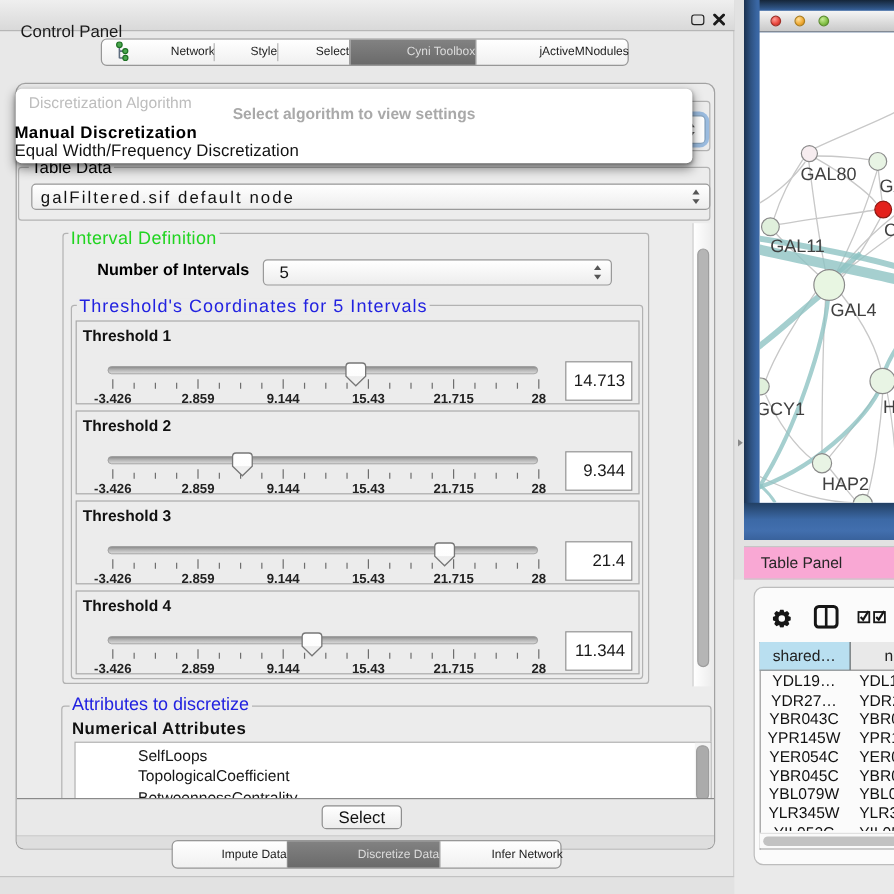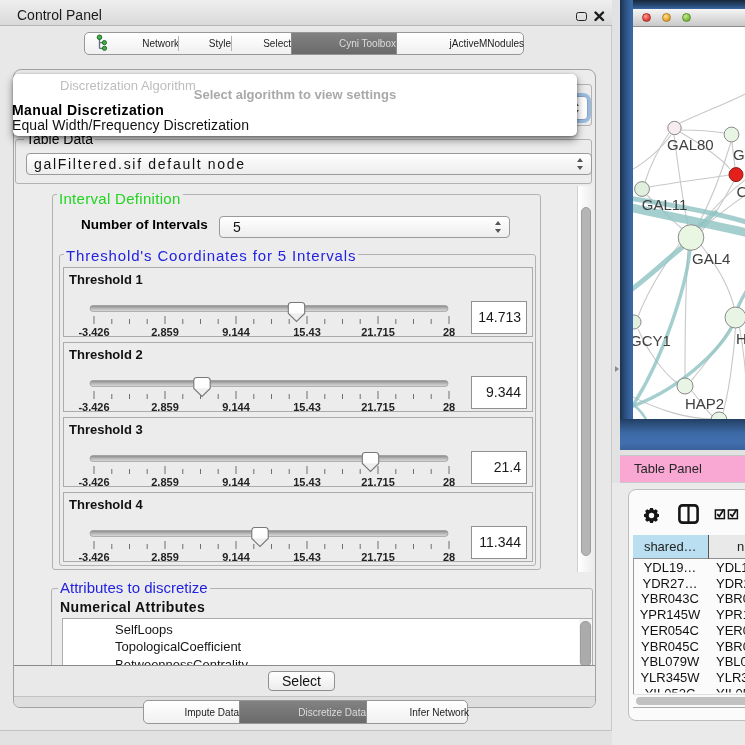--- a/index.html
+++ b/index.html
@@ -5,21 +5,21 @@
 * { margin:0; padding:0; box-sizing:border-box; }
 html,body { width:745px; height:745px; overflow:hidden; background:#e2e2e2;
   font-family:"Liberation Sans", sans-serif; }
 .abs { position:absolute; }
 #page { position:relative; width:745px; height:745px; }
 
 
 #cpwin { left:0; top:0; width:612px; height:731px; background:#e8e8e8; border-right:1px solid #c9c9c9; border-bottom:1px solid #c2c2c2; }
 #cptitle { left:0; top:0; width:612px; height:26px;
   background:linear-gradient(#efefef,#d9d9d9); border-bottom:1px solid #b6b6b6;
-  font-size:14px; color:#1a1a1a; line-height:25px; padding-left:17px; padding-top:3px; }
+  font-size:14px; color:#1a1a1a; line-height:25px; padding-left:17px; padding-top:14px; }
 #float-btn { left:576px; top:12px; width:11px; height:9px; border:1.6px solid #222; border-radius:2.5px; }
 
 
 .seg-strip { background:linear-gradient(#ffffff,#f0f0f0); border:1px solid #979797; border-radius:5px; }
 .seg { position:absolute; top:0; height:100%; font-size:10px; color:#1c1c1c; text-align:right; }
 .seg-dark { background:linear-gradient(#828282,#6a6a6a); color:#dcdcdc; }
 .seg-sep { position:absolute; top:3px; bottom:3px; width:1px; background:#b4b4b4; }
 
 
 #cpanel { left:13px; top:69px; width:583px; height:639px; background:#ececec;
@@ -345,21 +345,21 @@
   <div class="abs" style="left:268px; top:671px; width:67px; height:20px; background:linear-gradient(#ffffff,#ececec);
        border:1px solid #8f8f8f; border-radius:4px; font-size:14px; color:#111; text-align:center; line-height:19px;">Select</div>
 
   <div class="abs seg-strip" style="left:143px; top:700px; width:325px; height:24px;">
     <div class="seg seg-dark" style="left:95px; width:128px; line-height:23px; border-left:1px solid #8a8a8a; border-right:1px solid #8a8a8a;">Discretize Data</div>
     <div class="seg" style="left:0; width:95px; line-height:23px;">Impute Data</div>
     <div class="seg" style="left:223px; width:102px; line-height:23px;">Infer Network</div>
   </div>
 
   <div id="popup" class="abs"></div>
-  <div class="abs" style="left:24px; top:78px; font-size:13px; color:#bdbdbd;margin-left:36px;">Discretization Algorithm</div>
+  <div class="abs" style="left:24px; top:78px; font-size:13px; color:#bdbdbd;">Discretization Algorithm</div>
   <div class="abs" style="left:13px; top:87px; width:564px; font-size:13px; font-weight:bold; color:#a9a9a9; text-align:center;">Select algorithm to view settings</div>
   <div class="abs" style="left:12px; top:117px; font-size:14px; color:#111; letter-spacing:0.1px;">Equal Width/Frequency Discretization</div>
   <div class="abs" style="left:12px; top:102px; font-size:14px; font-weight:bold; color:#000; letter-spacing:0.4px;">Manual Discretization</div>
 
   <div class="abs" style="left:615px; top:366px; width:0; height:0; border-top:3px solid transparent; border-bottom:3px solid transparent; border-left:4px solid #8a8a8a;"></div>
 
   <div id="netblue" class="abs"></div>
   <div id="nbtop" class="abs"></div>
   <div id="nbleft" class="abs"></div>
   <div id="nbbot" class="abs"></div>

